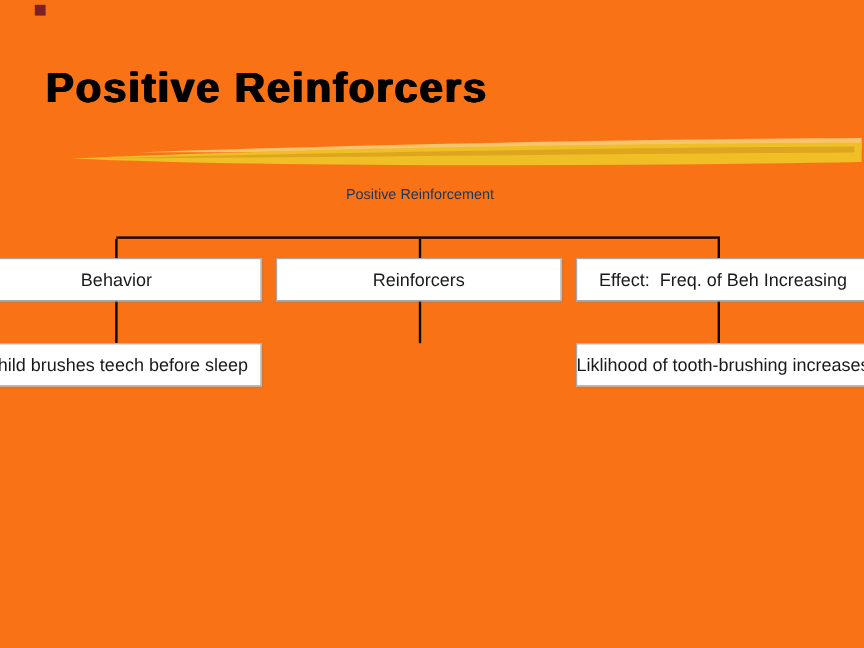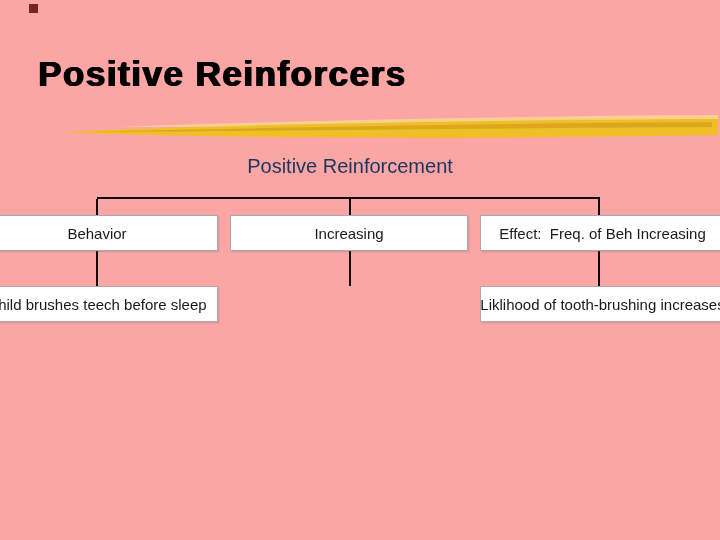--- a/index.html
+++ b/index.html
@@ -1,33 +1,33 @@
 <!DOCTYPE html>
 <html style="--corner: #7b2125; --navy: #17375e; --border: #a9a9a9; --line: #0a0a0a;"><head>
 <meta charset="utf-8">
 <style>
   html,body{margin:0;padding:0;background:#888;}
   .slide{
-    position:relative;width:720px;height:540px;background:#fca5a5;
+    position:relative;width:720px;height:540px;background:#f97316;
     overflow:hidden;font-family:"Liberation Sans",sans-serif;
   }
   .corner-square{
     position:absolute;left:29px;top:4px;width:9px;height:9px;
     background:var(--corner,#7b2125);
   }
   .title{
     position:absolute;left:38px;top:54px;margin:0;
     font-size:35px;font-weight:bold;letter-spacing:1.5px;color:#000;
     text-shadow:1px 0 0 currentColor,-0.6px 0 0 currentColor;
     white-space:nowrap;
   }
   .swoosh{position:absolute;left:56px;top:112px;width:664px;height:34px;}
   .root-label{
     position:absolute;left:200px;top:155px;width:300px;text-align:center;
-    font-size:20px;color:var(--navy,#17375e);white-space:nowrap;
+    font-size:12px;color:var(--navy,#17375e);white-space:nowrap;
   }
   .line{position:absolute;background:var(--line,#0a0a0a);}
   .hline{left:97px;top:197px;width:503px;height:2px;}
   .v{width:2px;}
   .stem-top{top:199px;height:16px;}
   .stem-mid{top:251px;height:35px;}
   .x1{left:96px;} .x2{left:349px;} .x3{left:598px;}
   .node{
     position:absolute;height:36px;box-sizing:border-box;
     background:#fff;border:1px solid var(--border,#a9a9a9);
@@ -59,19 +59,19 @@
 
   <div class="line hline"></div>
   <div class="line v stem-top x1"></div>
   <div class="line v stem-top x2"></div>
   <div class="line v stem-top x3"></div>
   <div class="line v stem-mid x1"></div>
   <div class="line v stem-mid x2"></div>
   <div class="line v stem-mid x3"></div>
 
   <div class="node row1 colA">Behavior</div>
-  <div class="node row1 colB">Increasing</div>
+  <div class="node row1 colB">Reinforcers</div>
   <div class="node row1 colC">Effect:  Freq. of Beh Increasing</div>
 
   <div class="node row2 colA">Child brushes teech before sleep</div>
   <div class="node row2 colC">Liklihood of tooth-brushing increases</div>
 
 </div>
 
 </body></html>

